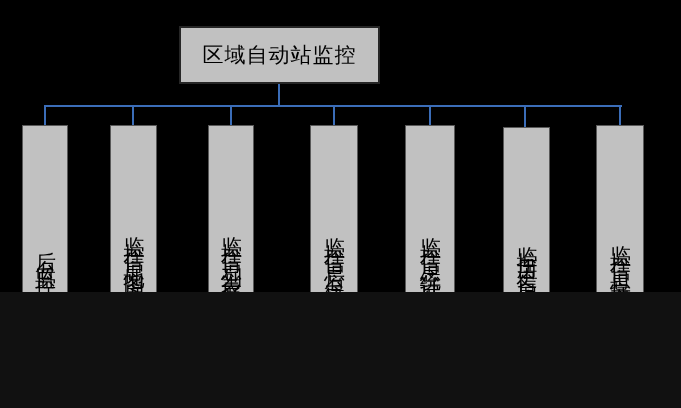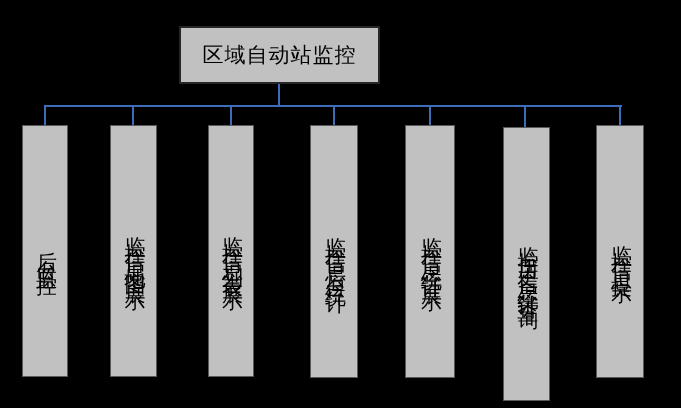--- a/index.html
+++ b/index.html
@@ -10,24 +10,23 @@
     --line:#3b6db8;
     --text:#000000;
   }
   html,body{margin:0;padding:0;}
   body{
     background:#111;
     font-family:"Liberation Serif","DejaVu Serif",serif;
   }
   .canvas{
     position:relative;
-    width:681px;height:408px;
+    width:681px;height:292px;
     background:var(--bg);
     overflow:hidden;
-    font-family:Liberation Mono, monospace;
   }
   .node{
     position:absolute;
     background:var(--fill);
     color:var(--text);
     box-sizing:border-box;
     display:flex;
     align-items:center;
     justify-content:center;
     overflow:hidden;

